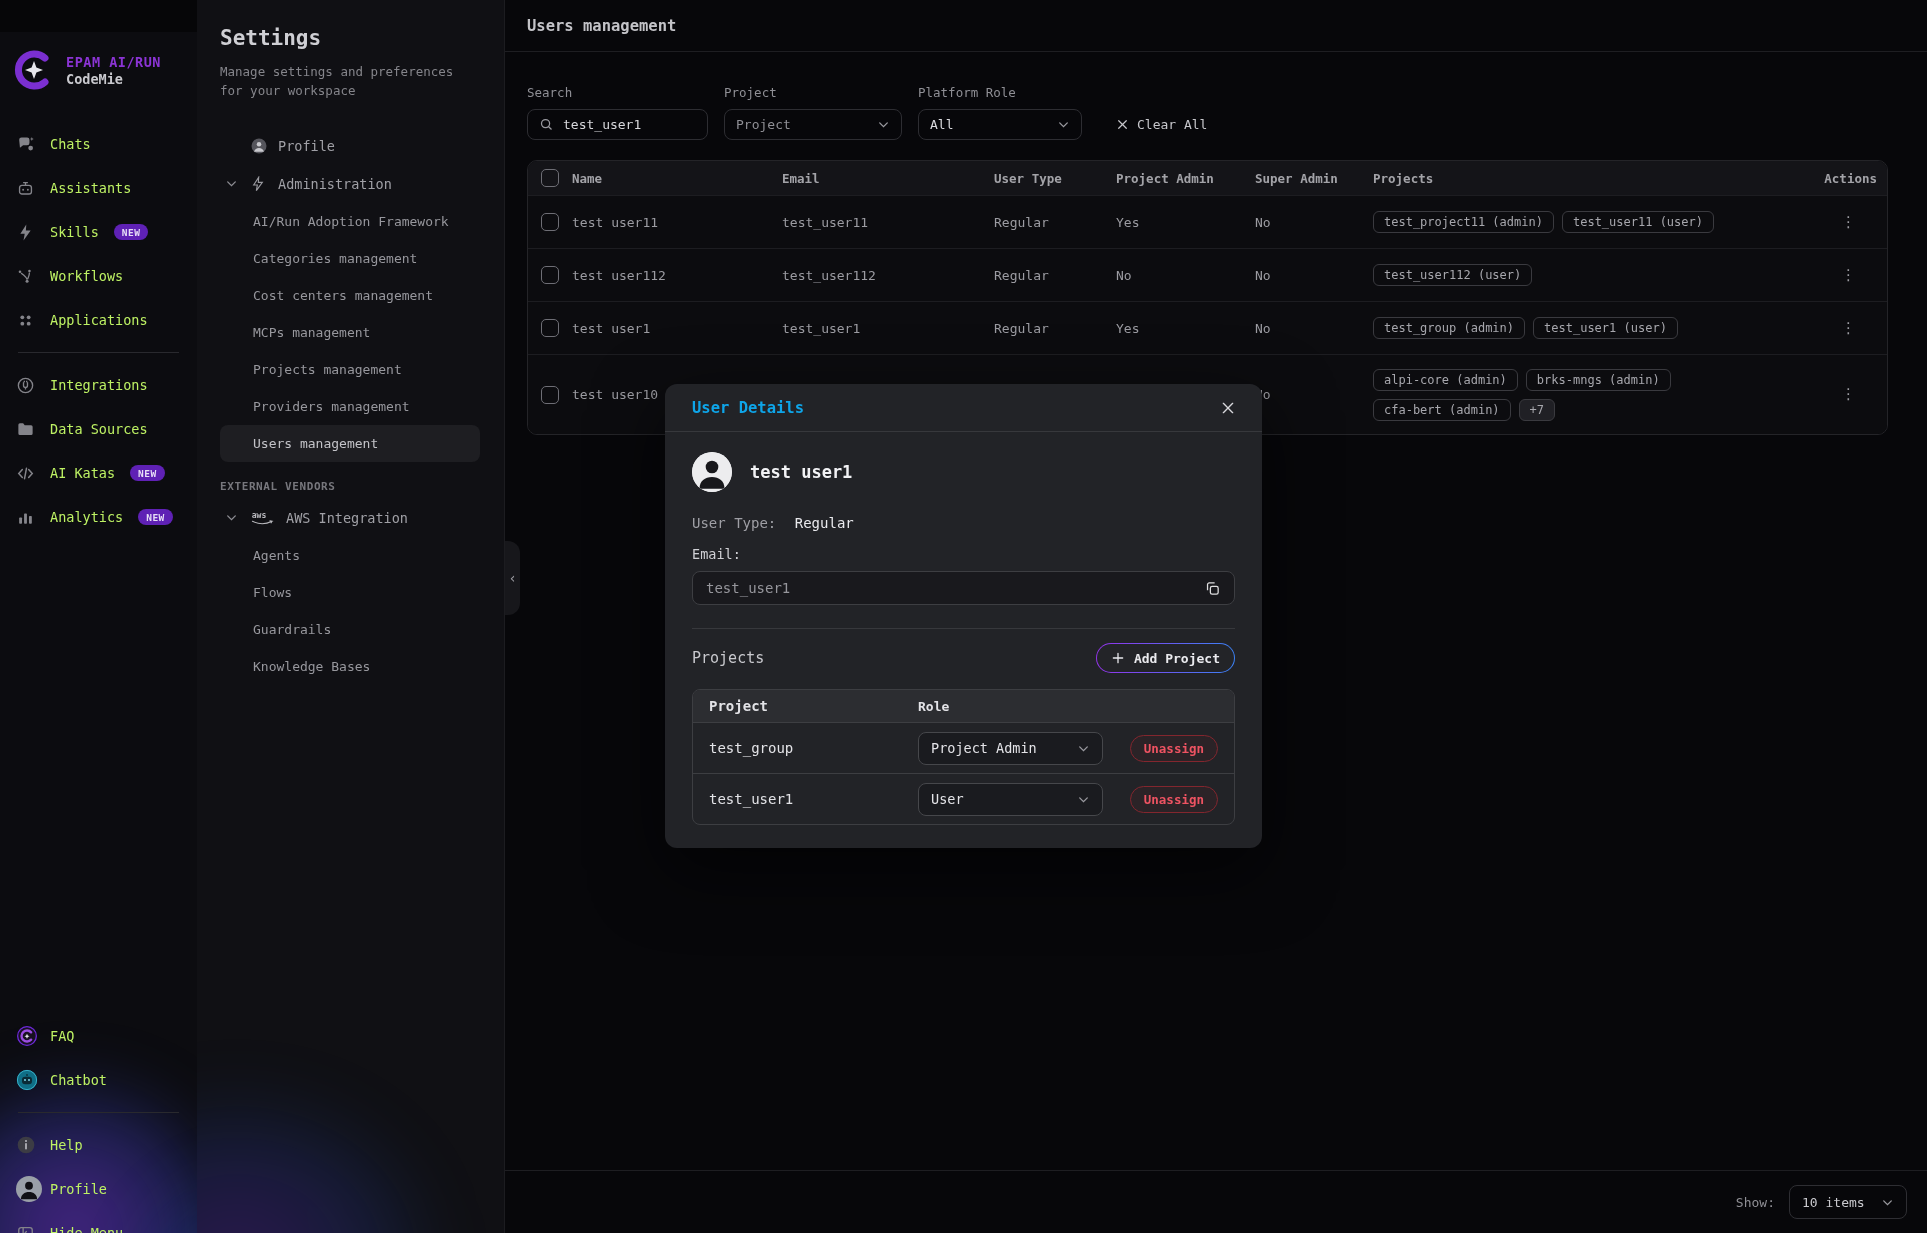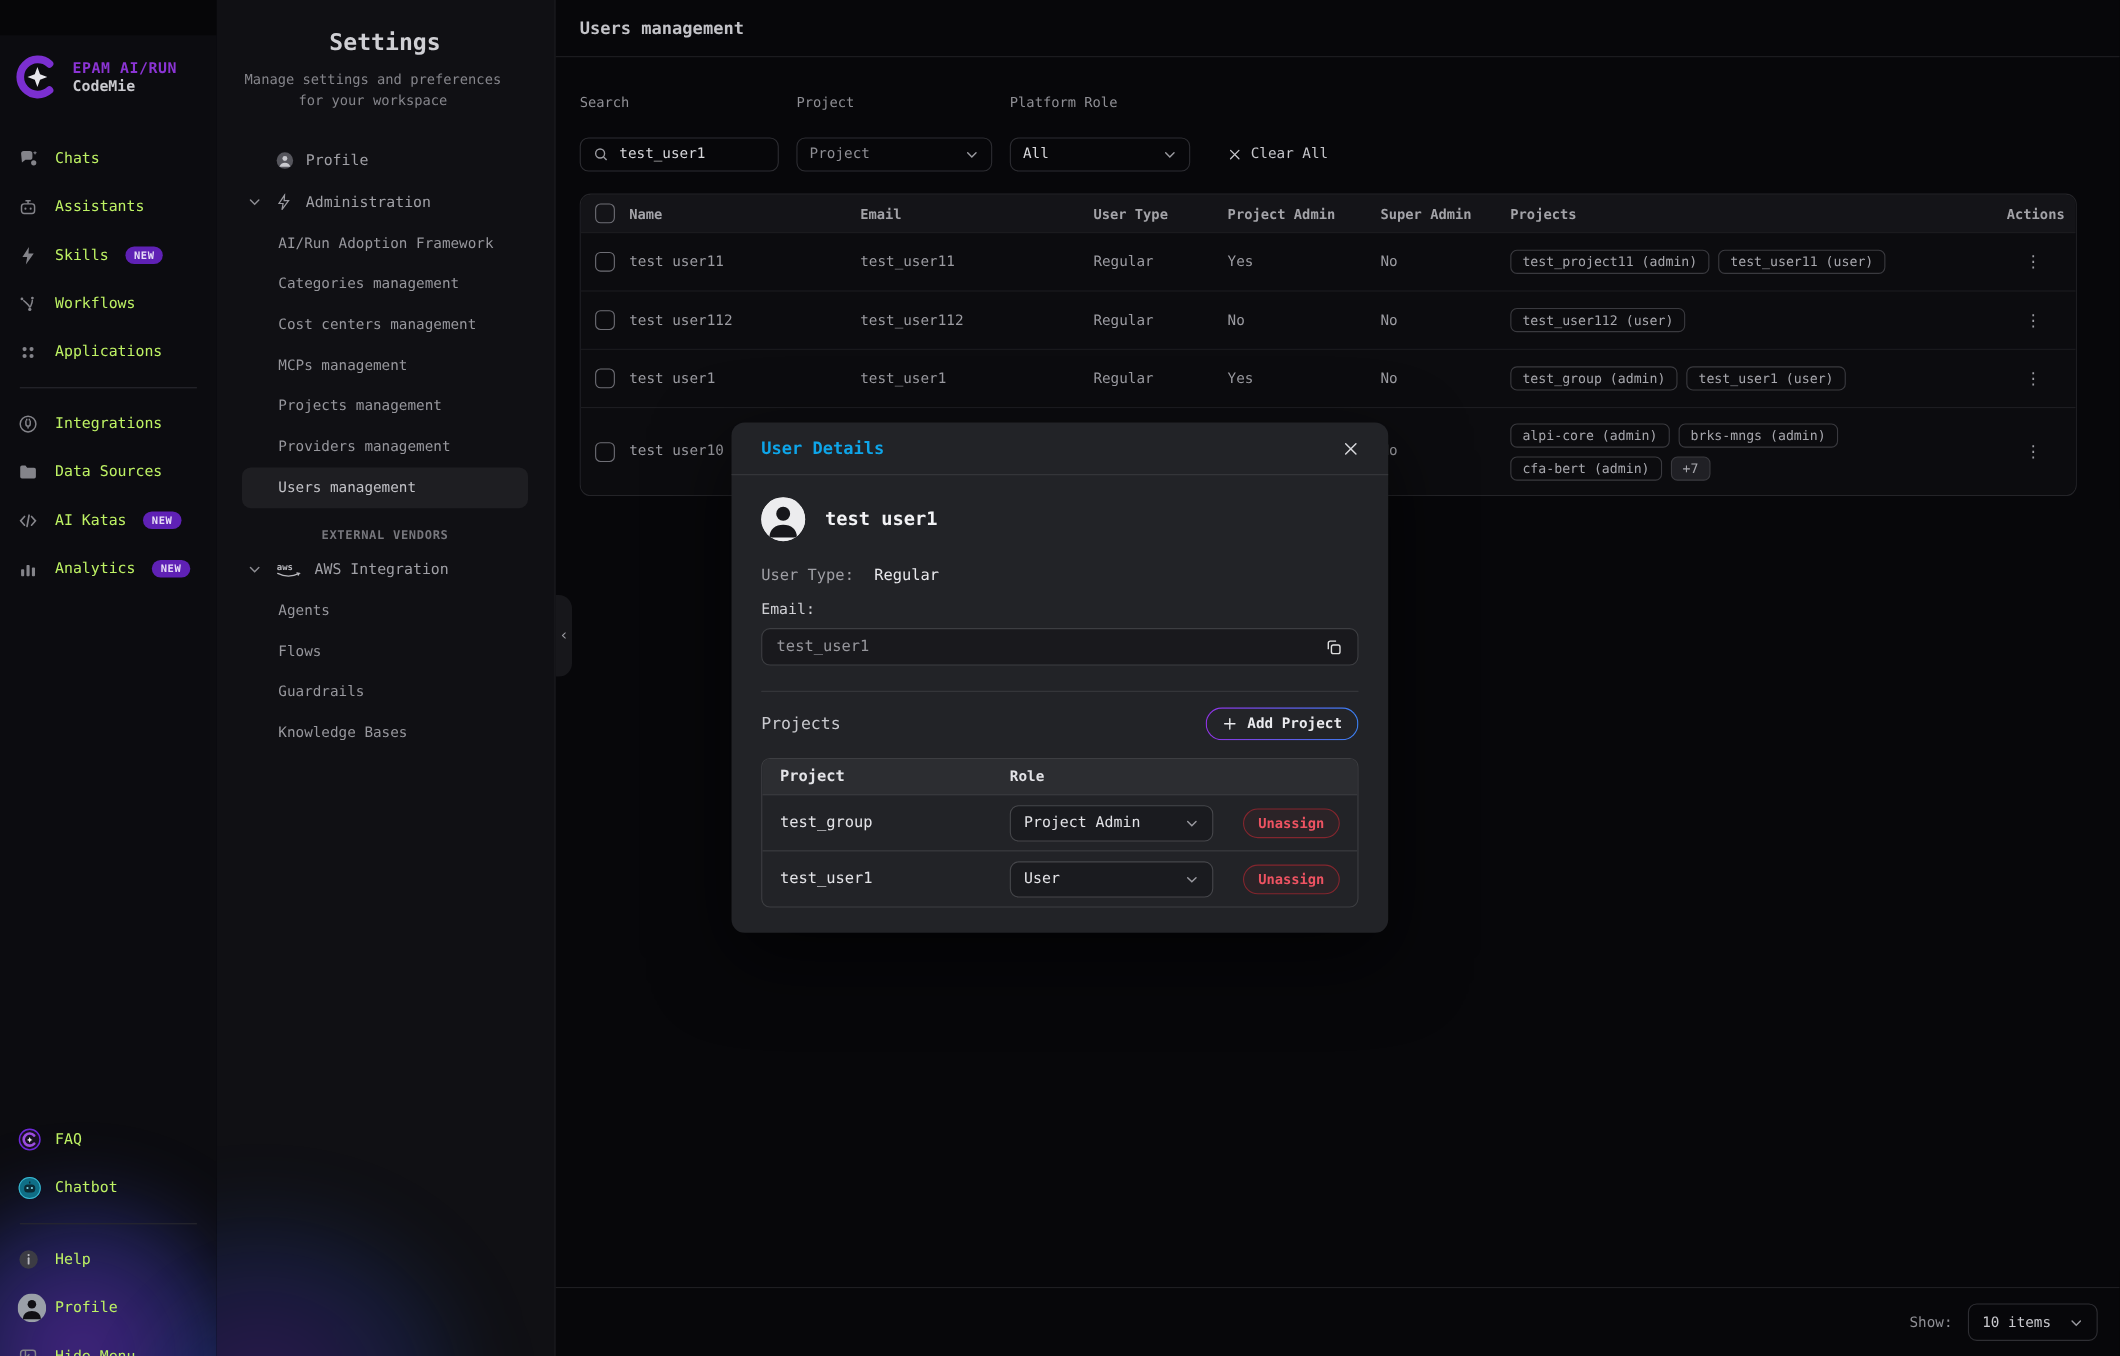--- a/index.html
+++ b/index.html
@@ -32,21 +32,21 @@
   .nav-item .nlabel { font-size:13.5px; color:#bef264; }
   .badge { background:#5f21b5; color:#e6ddf6; font-size:9.5px; font-weight:700;
     padding:2.5px 8px; border-radius:9px; letter-spacing:.5px; }
   .side-divider { border-top:1px solid #29292e; margin:10px 18px; }
   .nav-footer { margin-top:auto; padding-bottom:10px; position:relative; }
 
   
   .settings-panel {
     width:308px; height:100%; background:#101014; flex:0 0 auto;
     border-right:1px solid #1c1c20; padding:26px 24px 0 23px;
-    position:relative; overflow:hidden; z-index:2;text-align:center;
+    position:relative; overflow:hidden; z-index:2;
   }
   .sp-glow { position:absolute; left:-220px; bottom:-240px; width:520px; height:430px;
     background:radial-gradient(closest-side, rgba(109,40,217,.30), rgba(37,99,235,.15) 60%, transparent 75%);
     filter:blur(36px); pointer-events:none; }
   .sp-title { color:#cfcfd4; font-size:21px; font-weight:700; }
   .sp-sub { color:#85858b; font-size:12.5px; line-height:1.55; margin-top:12px; width:238px; }
   .sp-nav { margin-top:26px; position:relative; }
   .srow { height:38px; display:flex; align-items:center; gap:10px; padding-left:5px; cursor:pointer; }
   .srow .chev { width:15px; color:#8e8e94; flex:0 0 auto; }
   .srow .chev.empty { visibility:hidden; }
@@ -64,21 +64,21 @@
     background:#17171b; border-radius:0 12px 12px 0; display:flex; align-items:center;
     justify-content:center; color:#9a9aa0; font-size:14px; z-index:3; cursor:pointer;
     font-family:"DejaVu Sans", sans-serif; }
 
   
   .main { flex:1; height:100%; position:relative; background:#07070a; z-index:1; }
   .main-header { height:52px; display:flex; align-items:center; padding:0 22px;
     border-bottom:1px solid #1e1e22; }
   .main-title { color:#c3c3c8; font-size:15.5px; font-weight:700; }
   .filters { display:flex; align-items:flex-end; gap:16px; padding:33px 22px 0 22px; }
-  .filter-block .flabel { font-size:12.5px; color:#8f8f95; margin-bottom:25px; }
+  .filter-block .flabel { font-size:12.5px; color:#8f8f95; margin-bottom:9px; }
   .finput { height:31px; border:1px solid #2d2d32; border-radius:8px; background:transparent;
     display:flex; align-items:center; padding:0 11px; gap:9px; }
   .search-box { width:181px; }
   .search-box input { background:transparent; border:none; outline:none; color:#d8d8dc;
     font-size:13px; font-family:"DejaVu Sans Mono", monospace; width:120px; }
   .sel { justify-content:space-between; cursor:pointer; }
   .sel .sval { font-size:13px; color:#dadade; }
   .sel .sval.placeholder { color:#8f8f95; }
   .sel-project { width:178px; }
   .sel-role { width:164px; }

